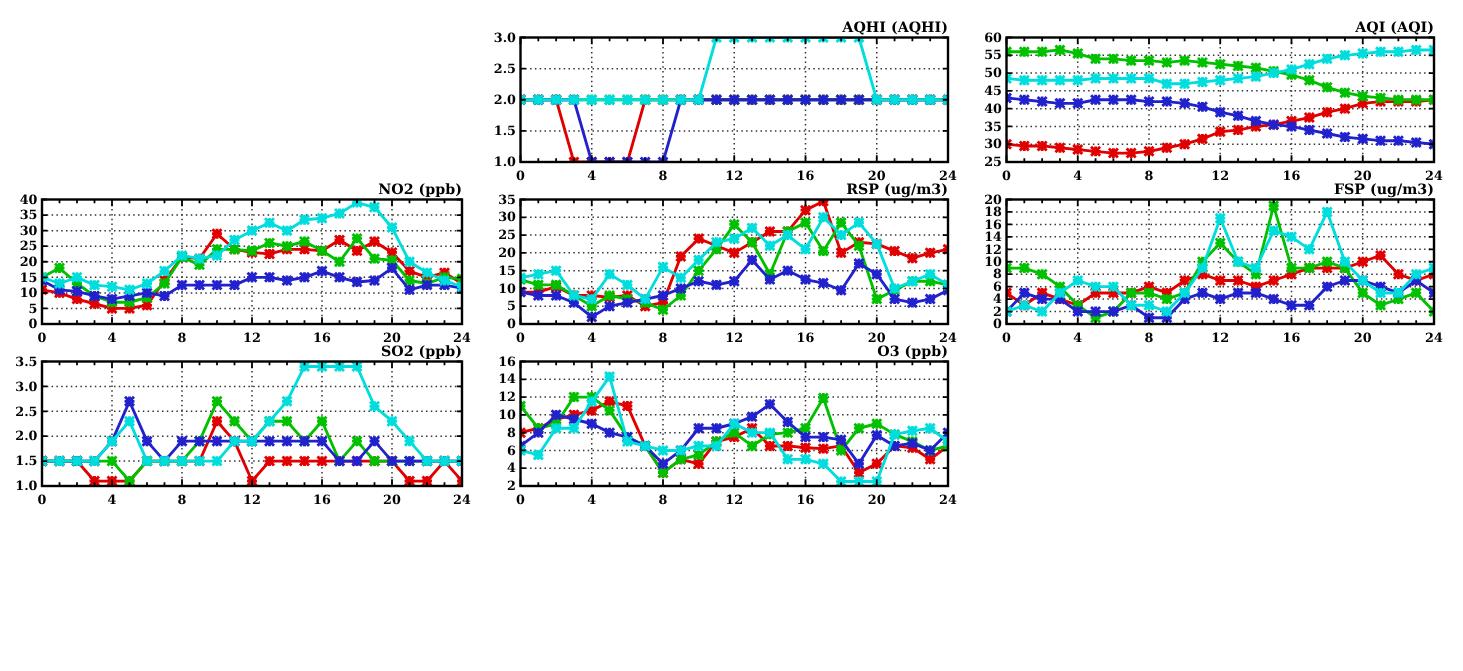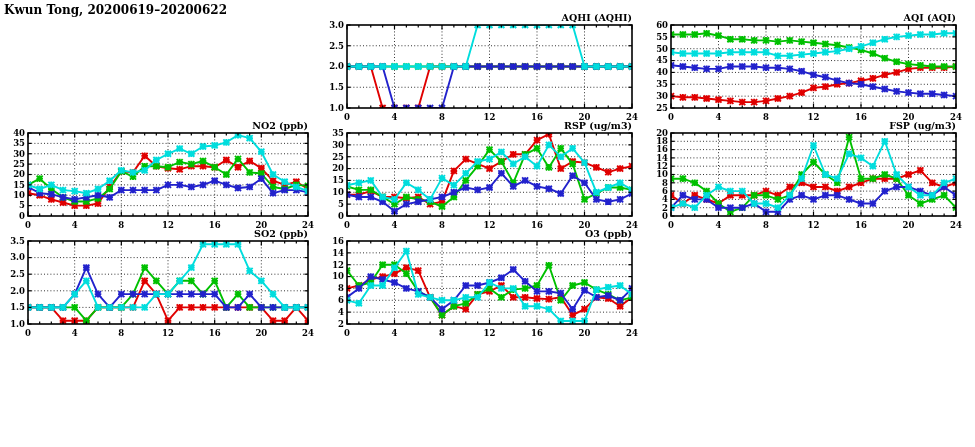--- a/index.html
+++ b/index.html
@@ -8,21 +8,20 @@
   #page{position:absolute;inset:0;background:#fff;}
   #main-title{position:absolute;left:4px;top:3px;font-size:12px;font-weight:bold;color:#000;
               letter-spacing:0px;white-space:nowrap;}
   .chart{position:absolute;}
   .chart svg{display:block;}
 </style>
 </head>
 <body>
 
 <div id="page">
-  <div id="main-title">Kwun Tong, 20200619–20200622</div>
   <div class="chart" style="left: 320px; top: 11px;">
       <svg width="320" height="114" viewBox="0 0 320 114">
         <defs>
           <clipPath id="clip-aqhi">
             <rect x="27" y="14" width="285" height="83"></rect>
           </clipPath>
         </defs>
         <g stroke="#333333" stroke-width="1" stroke-dasharray="1 2.2">
           <line x1="27" x2="312" y1="76.25" y2="76.25"></line>
           <line x1="27" x2="312" y1="55.5" y2="55.5"></line>

